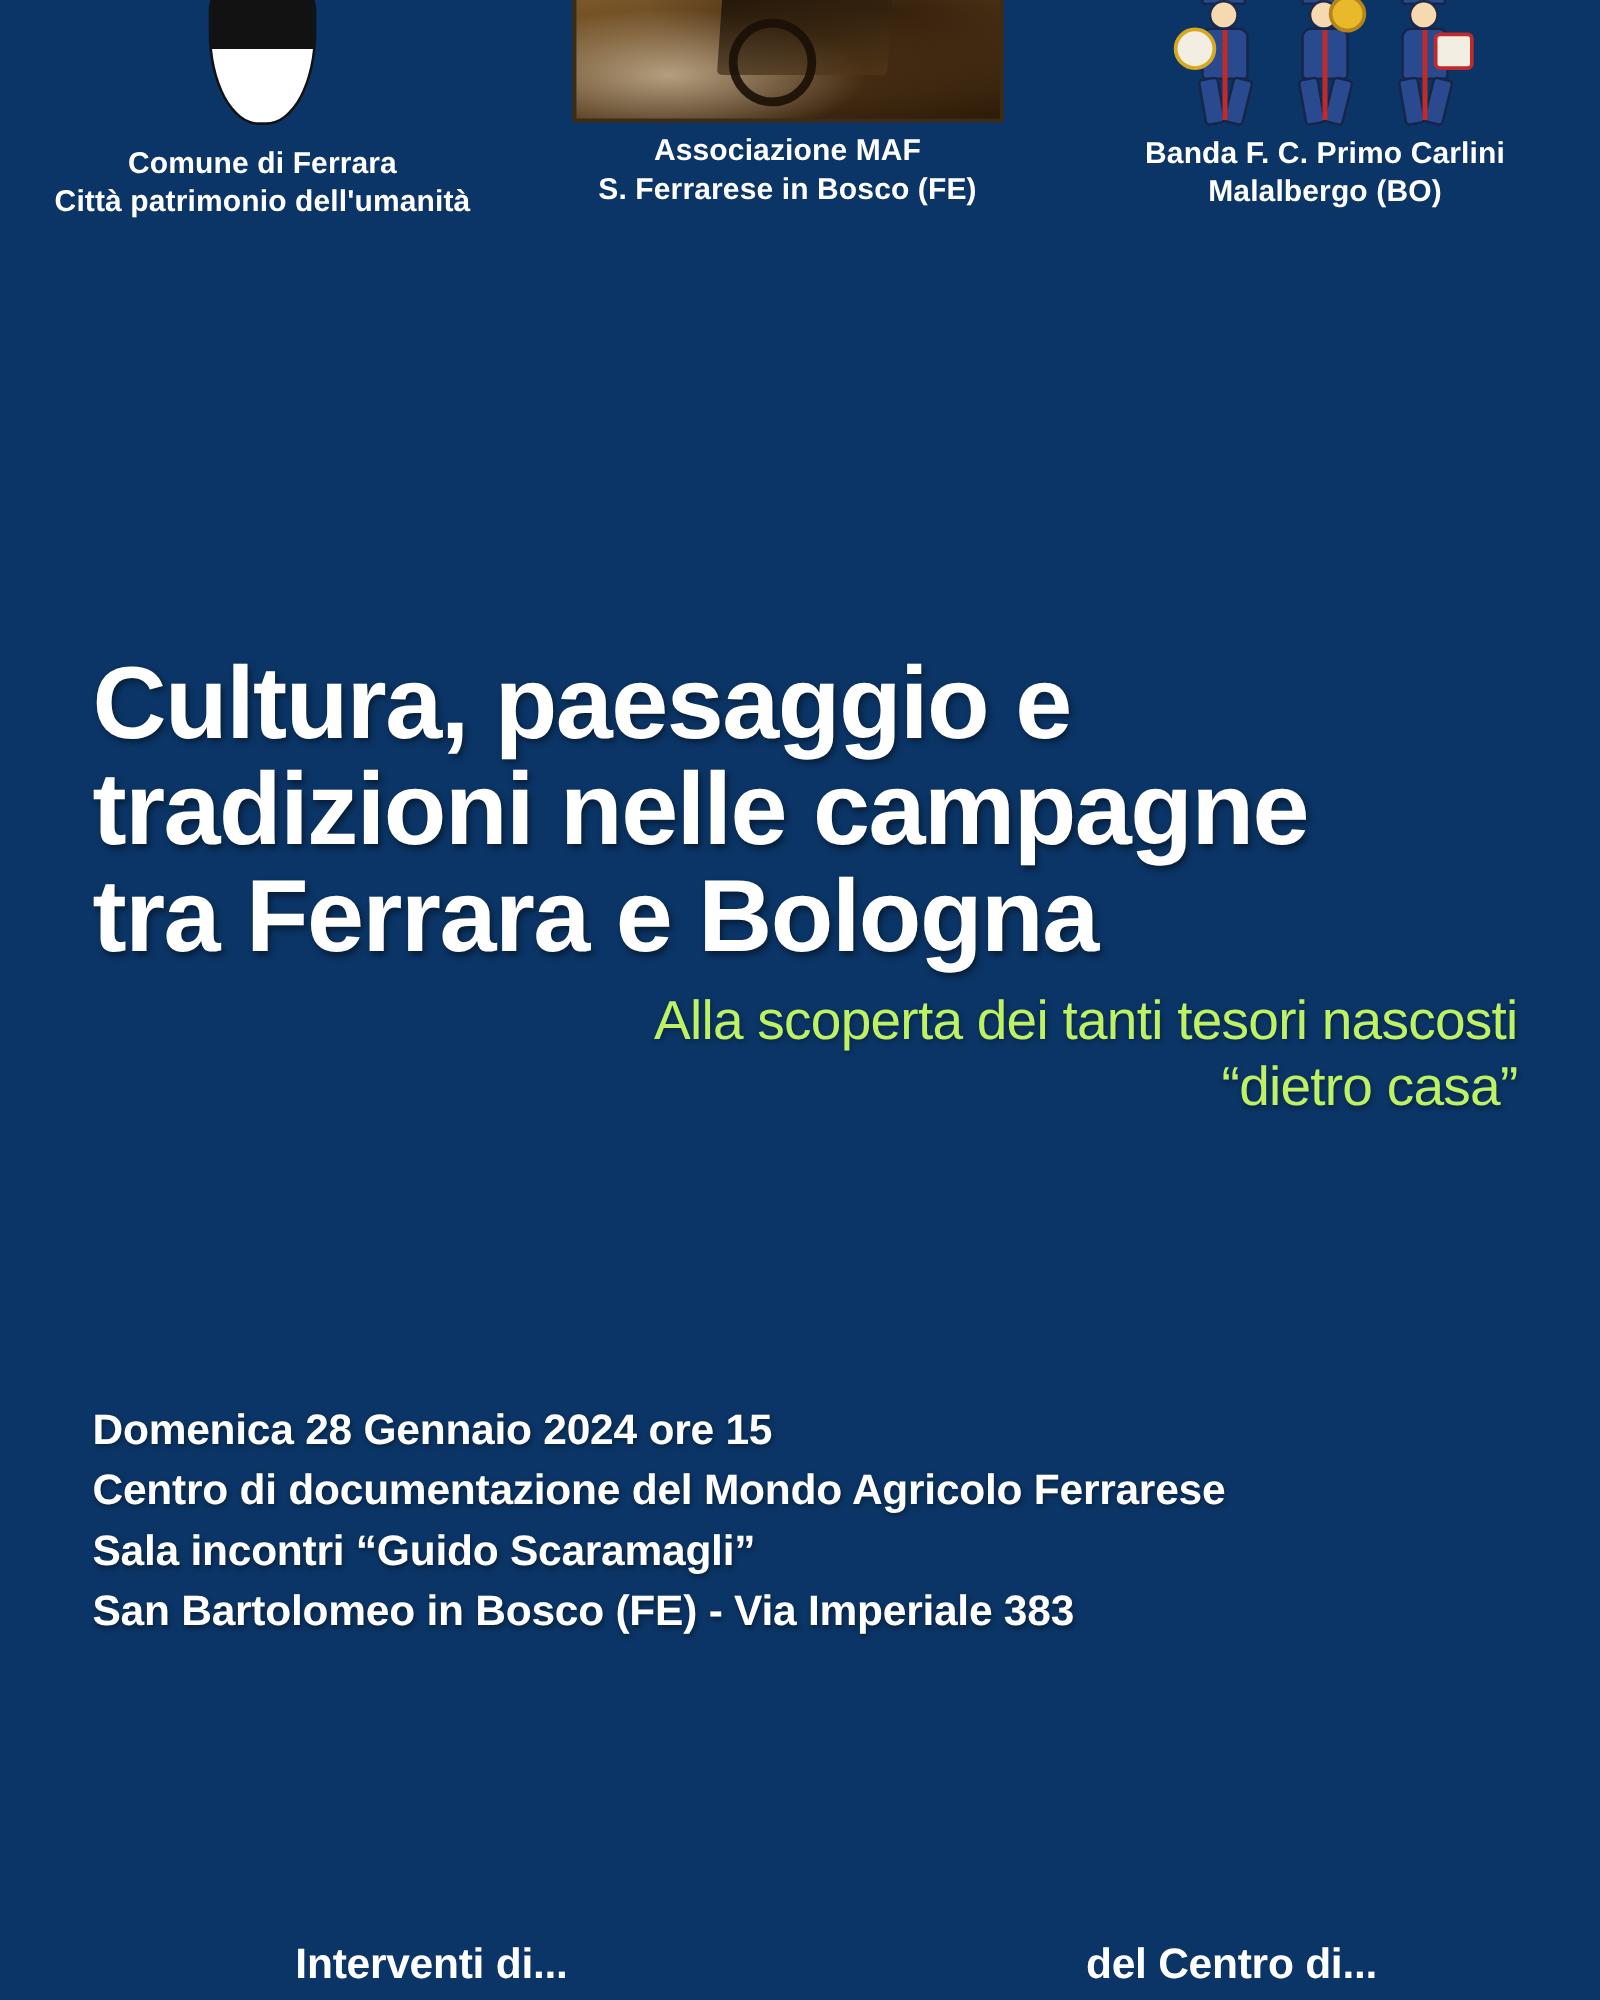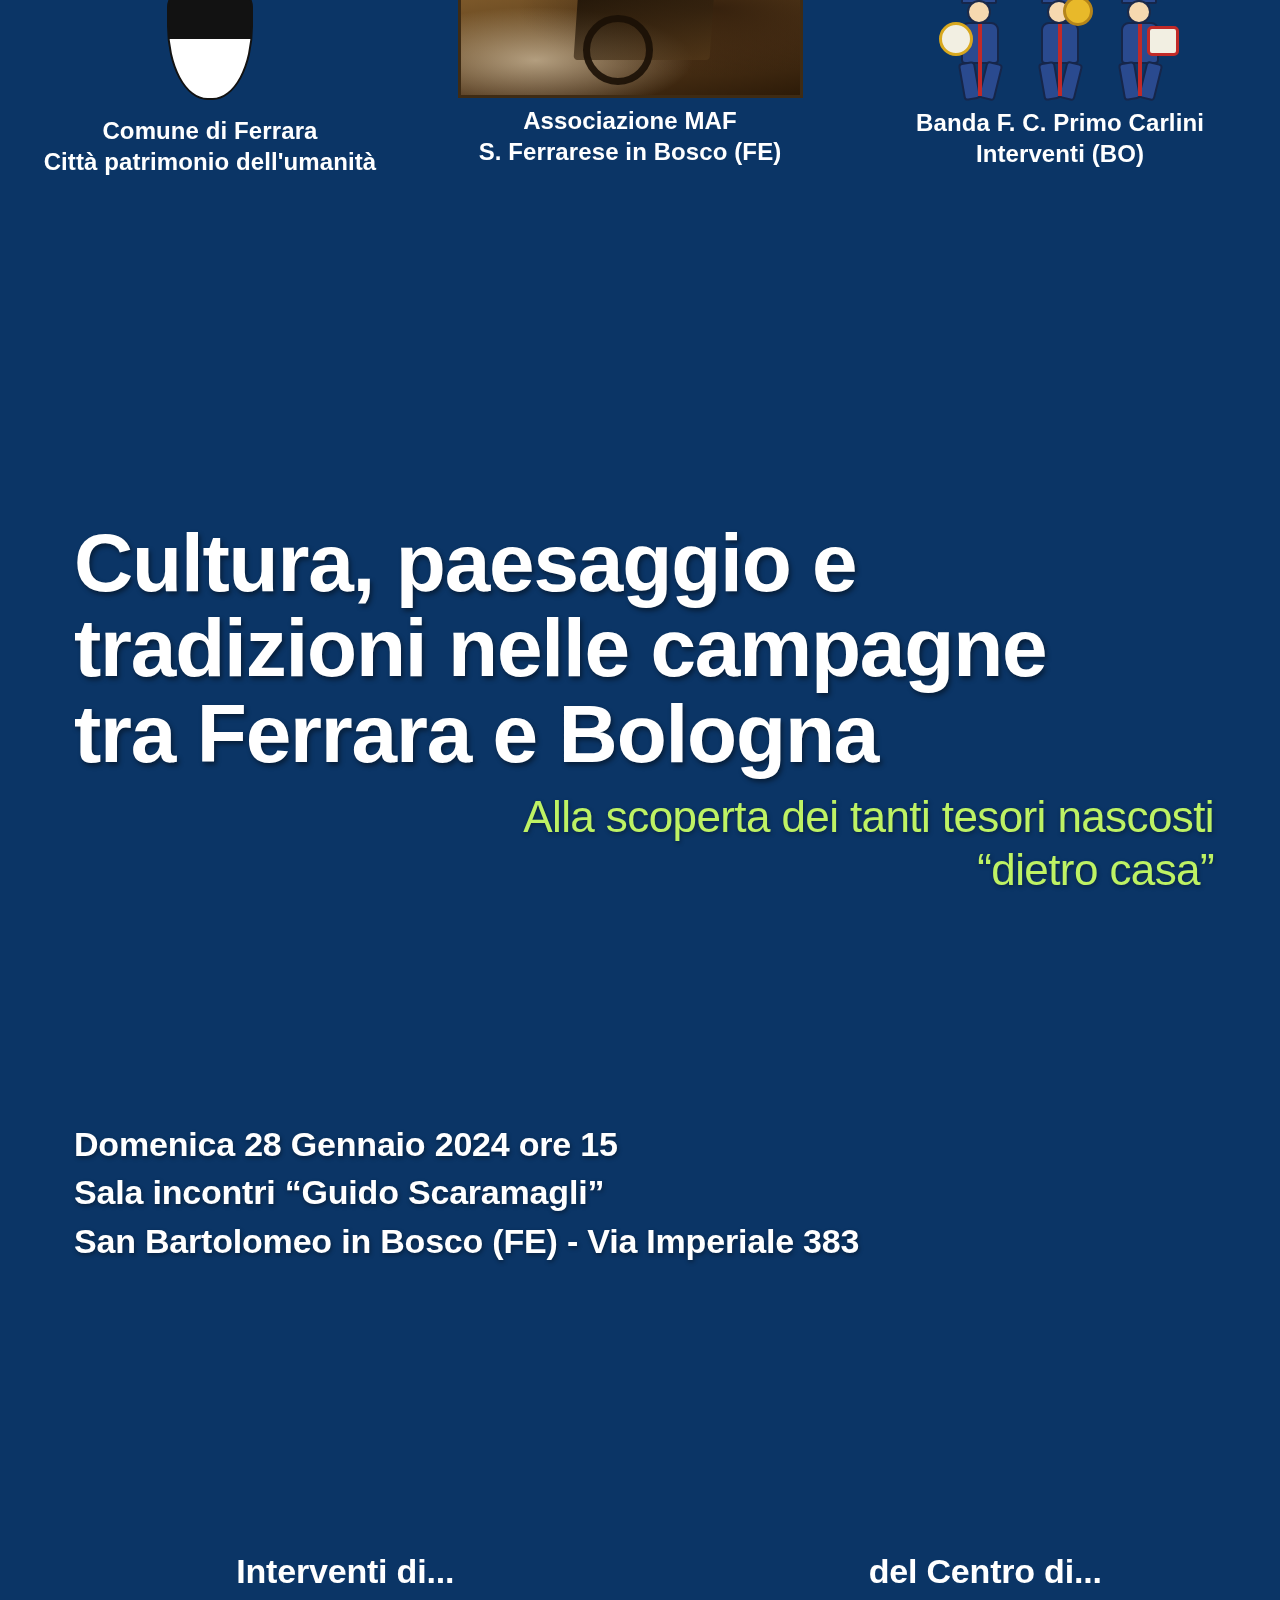--- a/index.html
+++ b/index.html
@@ -284,35 +284,36 @@
       <div class="bandsman">
         <div class="bm-hat"></div>
           <div class="bm-head"></div>
         <div class="bm-body"></div>
           <div class="bm-stripe"></div>
           <div class="bm-legs"></div>
         <div class="bm-instr sidedrum"></div>
       </div>
     </div>
     <div class="logo-caption">Banda F. C. Primo Carlini
-Interventi (BO)</div>
+Malalbergo (BO)</div>
   </div>
 
 </div>
 
 <div class="title-block">
   <h1 class="title">Cultura, paesaggio e
 tradizioni nelle campagne
 tra Ferrara e Bologna</h1>
   <div class="subtitle">Alla scoperta dei tanti tesori nascosti
 “dietro casa”</div>
 </div>
 
 <div class="details">
   <span class="line">Domenica 28 Gennaio 2024 ore 15</span>
+  <span class="line">Centro di documentazione del Mondo Agricolo Ferrarese</span>
   <span class="line">Sala incontri “Guido Scaramagli”</span>
   <span class="line">San Bartolomeo in Bosco (FE) - Via Imperiale 383</span>
 </div>
 
 <div class="footer">
   <div class="footer-inner">
     <span>Interventi di...</span>
     <span>del Centro di...</span>
   </div>
 </div>

